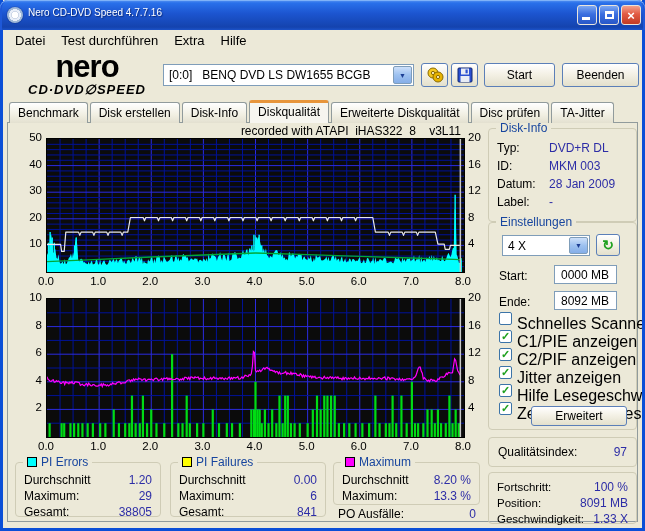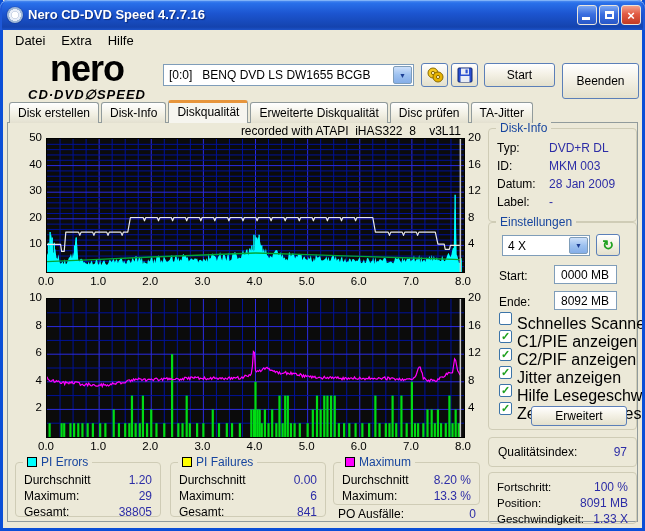--- a/index.html
+++ b/index.html
@@ -6,33 +6,33 @@
   #root{position:relative;width:645px;height:531px;background:#ECE9D8;overflow:hidden;
         font-family:"Liberation Sans",sans-serif;font-size:12px;color:#000;}
   .frame{position:absolute;inset:0;border:3px solid #0B4FD7;border-top:none;pointer-events:none;z-index:90;}
   
   .titlebar{position:absolute;left:0;top:0;width:645px;height:30px;z-index:95;
     background:linear-gradient(180deg,#5A96F2 0%,#2970EA 10%,#1C55D0 45%,#1443AE 90%,#1B52C8 100%);
     border-radius:8px 8px 0 0;box-shadow:inset 0 1px 0 #7FB2F8, inset 2px 0 0 #1E58D8, inset -2px 0 0 #1E58D8;}
   .win-icon{position:absolute;left:7px;top:7px;width:16px;height:16px;border-radius:50%;
     background:radial-gradient(circle at 50% 50%, #fff 0 3px, #cfd8e8 3px 4px, #e8eef8 4px 6px, #9fb8d8 6px 8px);
     box-shadow:0 0 1px #003;}
-  .title-text{position:absolute;left:28px;top:7px;color:#fff;font-weight:bold;font-size:13px;
+  .title-text{position:absolute;left:28px;top:7px;color:#fff;font-weight:normal;font-size:10px;
     text-shadow:1px 1px 1px #0A2A7A;white-space:nowrap;}
   .tbtn{position:absolute;top:5px;width:20px;height:20px;border:1px solid #E9E4DC;border-radius:3px;
     color:#fff;display:flex;align-items:center;justify-content:center;box-sizing:border-box;}
   .tbtn.min,.tbtn.max{background:linear-gradient(180deg,#7DA8F2,#3B6FE0 45%,#2857C8);}
   .tbtn.close{background:linear-gradient(180deg,#F2A18C,#E25A43 45%,#C23B23);font-weight:bold;font-size:13px;}
   .glyph-min{position:absolute;left:4px;bottom:4px;width:8px;height:3px;background:#fff;}
   .glyph-max{width:9px;height:8px;border:2px solid #fff;border-top-width:3px;box-sizing:border-box;}
   
   .menubar{position:absolute;left:3px;top:30px;width:639px;height:20px;display:flex;align-items:center;padding-left:4px;}
   .menu-item{padding:2px 8px;font-size:13px;}
   .logo{position:absolute;left:13px;top:51px;width:148px;text-align:center;line-height:1;}
-  .logo-top{font-size:36px;font-weight:800;letter-spacing:-1px;}
+  .logo-top{font-size:31px;font-weight:800;letter-spacing:-1px;}
   .logo-bottom{font-size:13px;font-weight:bold;font-style:italic;letter-spacing:1px;margin-top:1px;}
   .combo{position:absolute;background:#fff;border:1px solid #7F9DB9;box-sizing:border-box;}
   .combo .ctext{position:absolute;left:5px;top:3px;white-space:pre;font-size:12px;}
   .combo .carrow{position:absolute;right:1px;top:1px;bottom:1px;width:17px;
     background:linear-gradient(180deg,#CDE0FA,#9DC1F0 50%,#85AEE8);border:1px solid #7F9DB9;border-radius:2px;
     display:flex;align-items:center;justify-content:center;font-size:7px;color:#1C3E94;}
   .xpbtn{position:absolute;box-sizing:border-box;border:1px solid #5B7FB8;border-radius:3px;
     background:linear-gradient(180deg,#FFFFFF,#F4F1E6 45%,#E3E0CC);display:flex;align-items:center;justify-content:center;
     font-size:12px;}
   
@@ -78,20 +78,21 @@
     <span class="tbtn max" style="left:599px">
         <span class="glyph-max"></span>
       </span>
     <span class="tbtn close" style="left:621px">
         <span>×</span>
       </span>
   </div>
 
   <div class="menubar">
     <span class="menu-item">Datei</span>
+    <span class="menu-item">Test durchführen</span>
     <span class="menu-item">Extra</span>
     <span class="menu-item">Hilfe</span>
   </div>
 
   <div class="logo">
     <div class="logo-top">nero</div>
     <div class="logo-bottom">CD·DVD∅SPEED</div>
   </div>
   <div class="combo" style="left:163px;top:64px;width:251px;height:22px">
     <span class="ctext">[0:0]   BENQ DVD LS DW1655 BCGB</span>
@@ -107,23 +108,24 @@
   </div>
   <div class="xpbtn" style="left:451px;top:63px;width:27px;height:24px">
     <svg width="16" height="16">
       <rect x="1" y="1" width="14" height="14" rx="1" fill="#2A4FD0" stroke="#102870"></rect>
       <rect x="4" y="1.5" width="8" height="6" fill="#E8ECF4"></rect>
       <rect x="8.5" y="2.5" width="2.2" height="3.8" fill="#2A4FD0"></rect>
       <rect x="3.5" y="9" width="9" height="6" fill="#E8ECF4"></rect>
     </svg>
   </div>
   <div class="xpbtn" style="left:484px;top:63px;width:71px;height:24px">Start</div>
-  <div class="xpbtn" style="left:562px;top:63px;width:77px;height:36px">Beenden</div>
+  <div class="xpbtn" style="left:562px;top:63px;width:77px;height:24px">Beenden</div>
 
   <div class="tabs">
+    <div class="tab">Benchmark</div>
     <div class="tab">Disk erstellen</div>
     <div class="tab">Disk-Info</div>
     <div class="tab sel">Diskqualität</div>
     <div class="tab">Erweiterte Diskqualität</div>
     <div class="tab">Disc prüfen</div>
     <div class="tab">TA-Jitter</div>
   </div>
   <div class="panel"></div>
 
   <div class="chart-title">recorded with ATAPI  iHAS322  8    v3L11</div>

